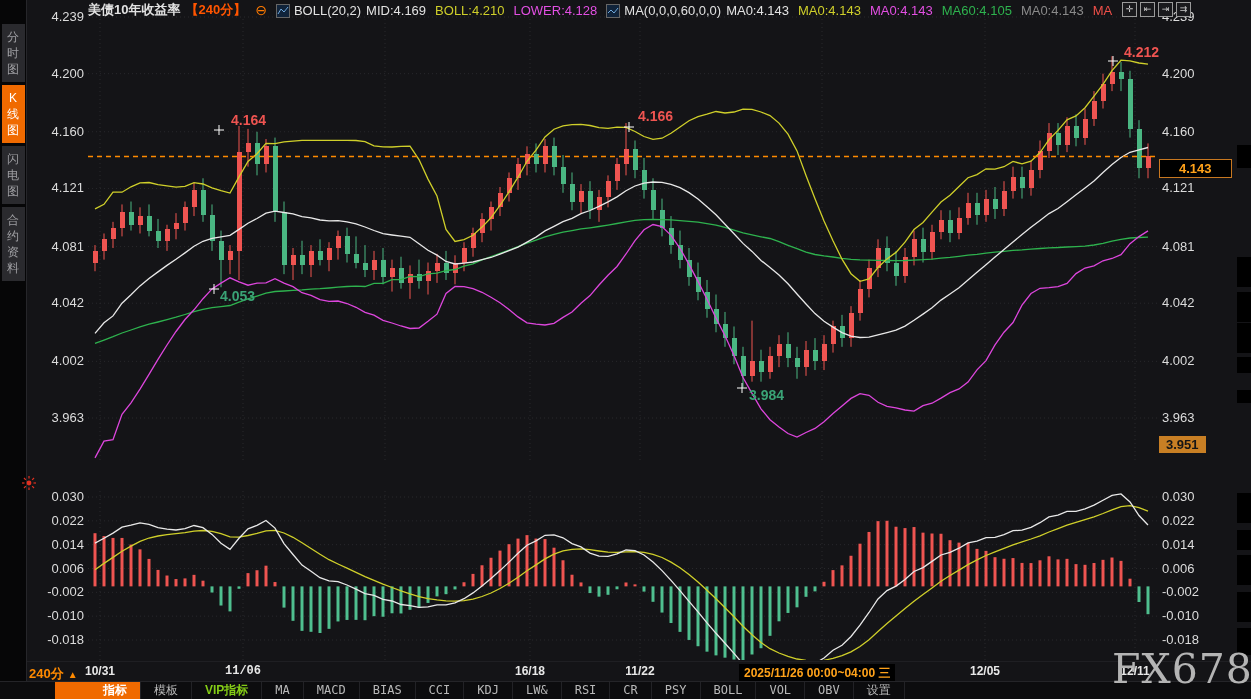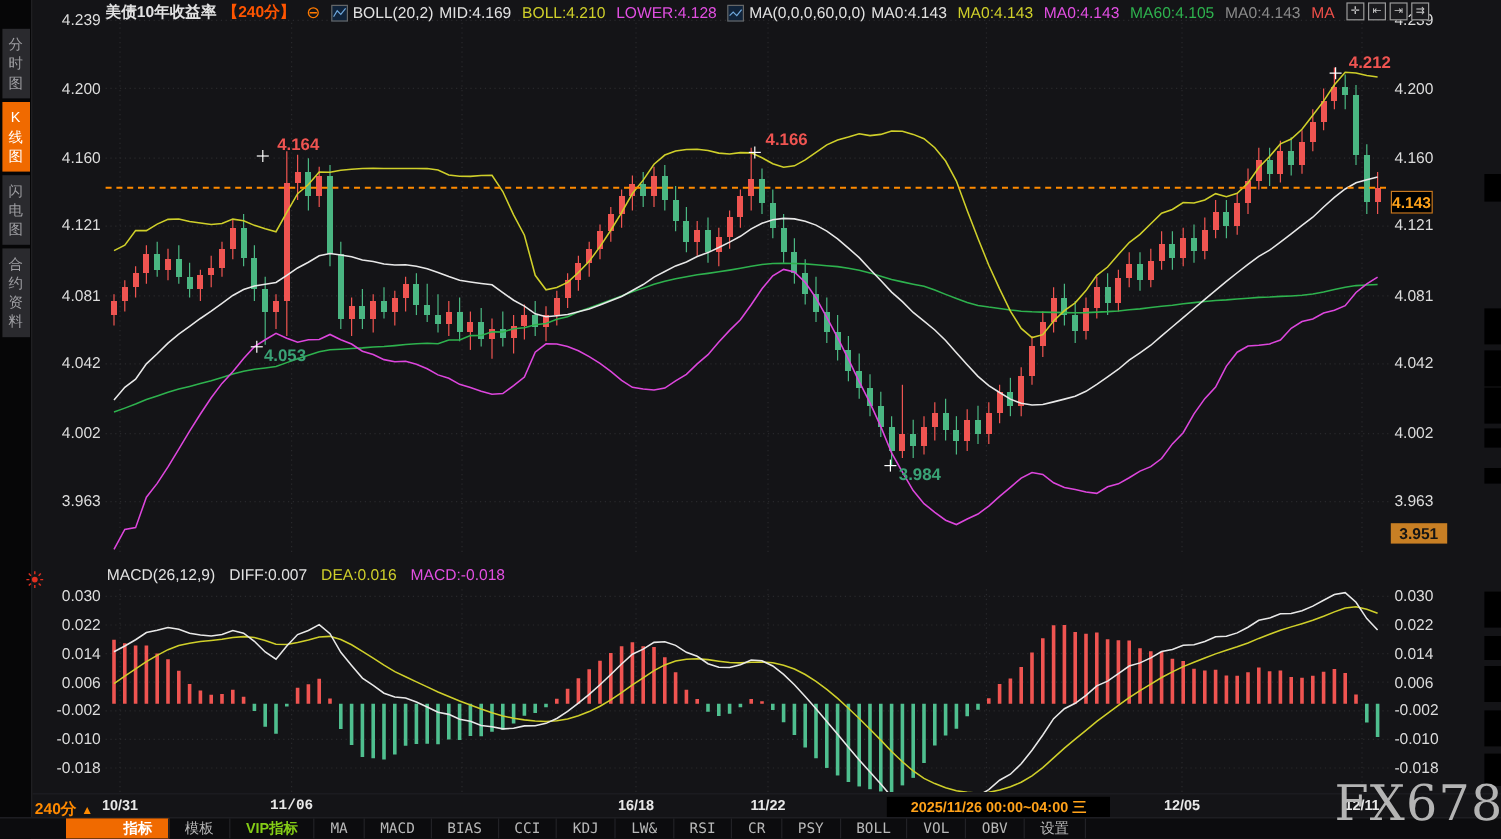--- a/index.html
+++ b/index.html
@@ -22,23 +22,23 @@
            border-right:1px solid #26262a;z-index:15;padding-top:24px;box-sizing:border-box;}
   .side-tab{width:23px;margin:0 auto 3px;background:#2a2a2e;color:#9f9fa3;font-size:12px;
             line-height:16px;text-align:center;padding:5px 0;white-space:pre-line;cursor:pointer;}
   .side-tab.sel{background:#f06a00;color:#fff;}
   
   #labels{position:absolute;inset:0;z-index:10;pointer-events:none;}
   .tick{position:absolute;font-size:13px;color:#dcdcdc;}
   .tickL{left:28px;width:56px;text-align:right;}
   .tickR{left:1162px;width:60px;text-align:left;}
   .xlab{position:absolute;font-size:12px;font-weight:bold;color:#e8e8e8;text-align:center;width:180px;}
-  .xlab.hl{color:#ffa21a;background:#000;width:auto;padding:1px 20px;font-weight:bold;}
+  .xlab.hl{color:#ffa21a;background:#000;width:auto;padding:1px 5px;font-weight:bold;}
   #price-tag{position:absolute;left:1159px;top:159px;z-index:12;background:#000;color:#ffa21a;
-             border:1px solid #c87820;font-size:13px;font-weight:bold;padding:1px 0;}
+             border:1px solid #c87820;font-size:13px;font-weight:bold;padding:1px 19px;}
   #low-tag{position:absolute;left:1159px;top:436px;z-index:12;background:#c87f24;color:#151515;
            font-size:13px;font-weight:bold;padding:1px 7px;}
   #macd-hdr{position:absolute;left:89px;top:471px;font-size:13px;z-index:10;white-space:nowrap;}
   #macd-hdr span{margin-right:8px;}
   #alarm{position:absolute;left:21px;top:475px;z-index:16;}
   #period-lab{position:absolute;left:29px;top:665px;z-index:10;color:#ff8a00;font-weight:bold;
               font-size:13px;}
   #period-lab .arr{font-size:10px;margin-left:4px;}
   #divider-x{position:absolute;left:27px;right:0;top:661px;border-top:1px solid #1f1f23;z-index:9;}
   
@@ -578,26 +578,20 @@
       <div class="xlab" style="left: 440px; top: 664px;">16/18</div>
       <div class="xlab" style="left: 550px; top: 664px;">11/22</div>
       <div class="xlab hl" style="left: 739px; top: 664px;">2025/11/26 00:00~04:00 三</div>
       <div class="xlab" style="left: 895px; top: 664px;">12/05</div>
       <div class="xlab" style="left: 1045px; top: 664px;">12/11</div>
     </div>
 
   <div id="price-tag">4.143</div>
   <div id="low-tag">3.951</div>
 
-  <div id="macd-hdr">
-    <span class="w">MACD(26,12,9)</span>
-    <span class="w">DIFF:0.007</span>
-    <span class="yl">DEA:0.016</span>
-    <span class="mg">MACD:-0.018</span>
-  </div>
 
   <div id="alarm">
     <svg width="16" height="16" viewBox="0 0 16 16">
       <circle cx="8" cy="8" r="2.4" fill="#e03020"></circle>
       <g stroke="#e03020" stroke-width="1.2">
         <line x1="8" y1="1" x2="8" y2="3.5"></line>
           <line x1="8" y1="12.5" x2="8" y2="15"></line>
         <line x1="1" y1="8" x2="3.5" y2="8"></line>
           <line x1="12.5" y1="8" x2="15" y2="8"></line>
         <line x1="3" y1="3" x2="4.8" y2="4.8"></line>

